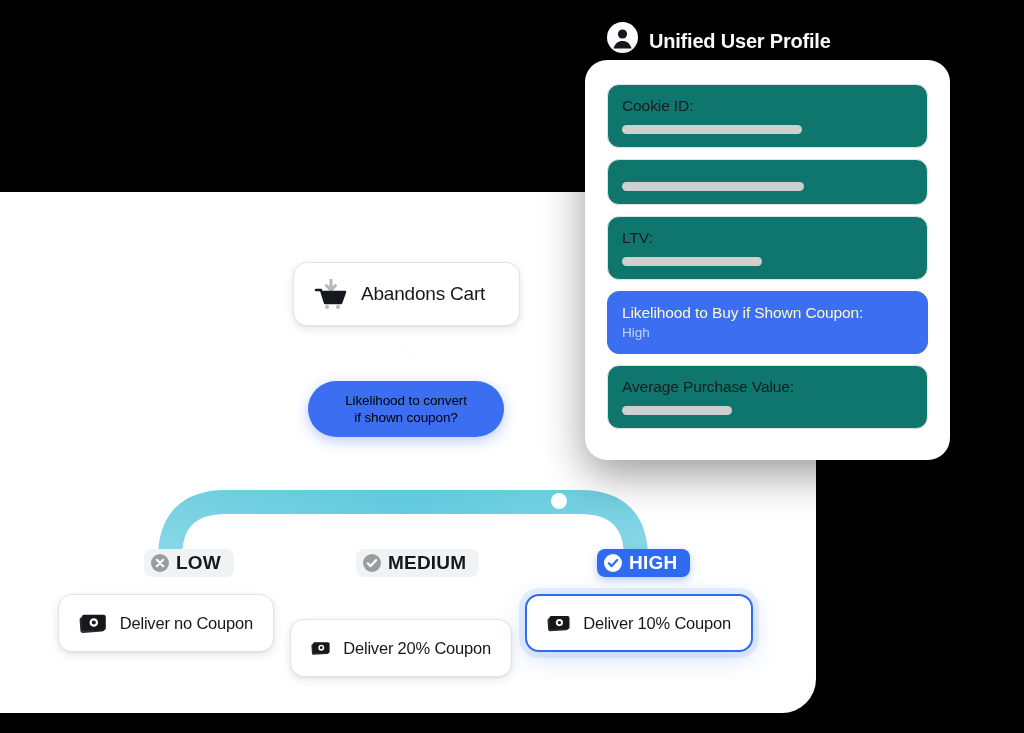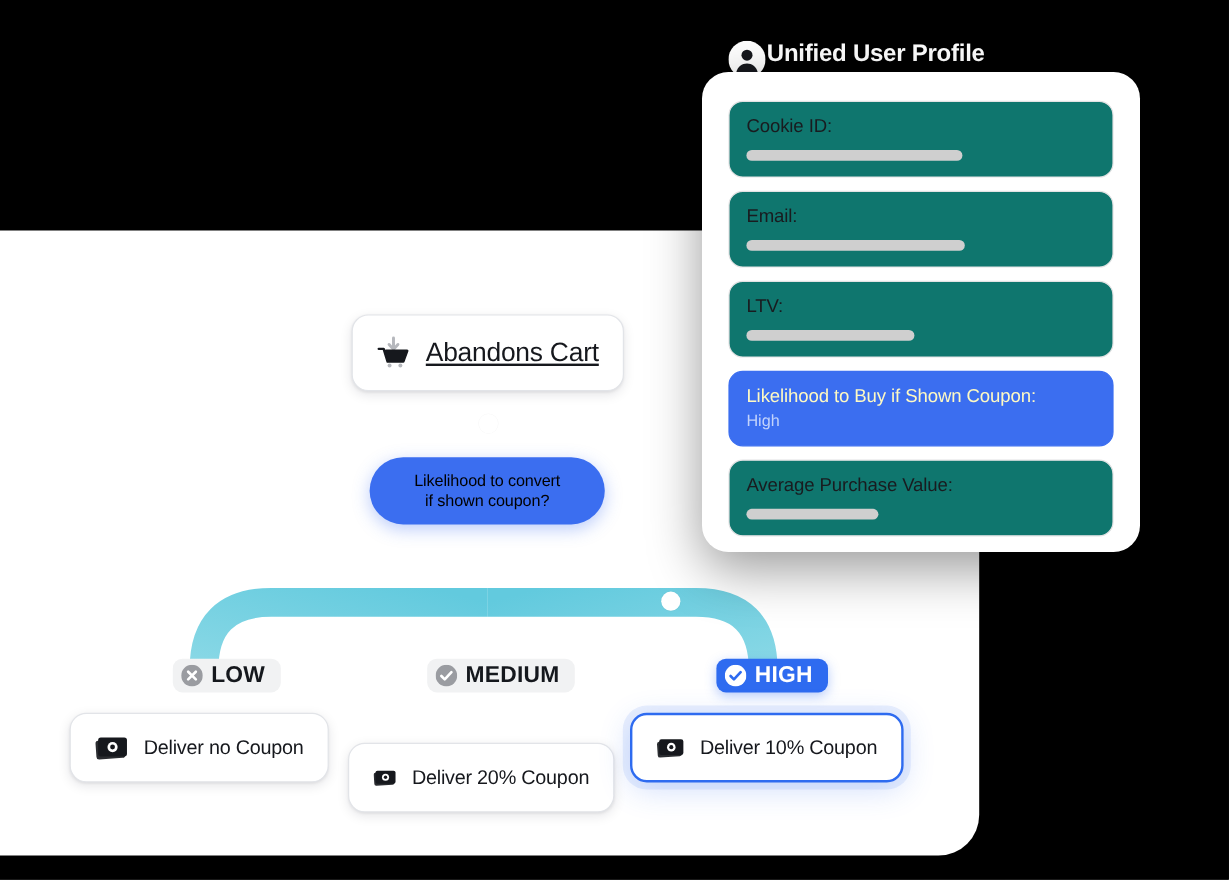--- a/index.html
+++ b/index.html
@@ -68,21 +68,21 @@
     letter-spacing: -0.2px;
     white-space: nowrap;
   }
 
   #node-abandons-cart {
     left: 293px;
     top: 262px;
     width: 227px;
     height: 64px;
   }
-  #node-abandons-cart .node-label { font-size: 22px; text-decoration: underline; }
+  #node-abandons-cart .node-label { font-size: 19px; }
 
   
   #node-decision {
     position: absolute;
     left: 308px;
     top: 381px;
     width: 196px;
     height: 56px;
     background: #3b6ef0;
     border-radius: 28px;
@@ -141,23 +141,22 @@
   #node-no-coupon .node-label,
   #node-20-coupon .node-label,
   #node-10-coupon .node-label { font-size: 16.5px; }
 
   
   #profile-header {
     position: absolute;
     left: 607px;
     top: 22px;
     display: flex;
-    align-items: flex-start;
-    gap: 1px;
-    margin-top: 12px;
+    align-items: flex-end;
+    gap: 11px;
   }
   #profile-header .ph-title {
     color: #ffffff;
     font-size: 20px;
     font-weight: bold;
     letter-spacing: -0.2px;
     white-space: nowrap;
   }
 
   #profile-card {
@@ -336,21 +335,20 @@
   </div>
 
   <div id="profile-card">
 
     <div class="field">
       <span class="field-label">Cookie ID:</span>
       <span class="field-bar bar-w1"></span>
     </div>
 
     <div class="field">
-      <span class="field-label">Email:</span>
       <span class="field-bar bar-w2"></span>
     </div>
 
     <div class="field">
       <span class="field-label">LTV:</span>
       <span class="field-bar bar-w3"></span>
     </div>
 
     <div class="field field-highlight">
       <span class="field-label">Likelihood to Buy if Shown Coupon:</span>

